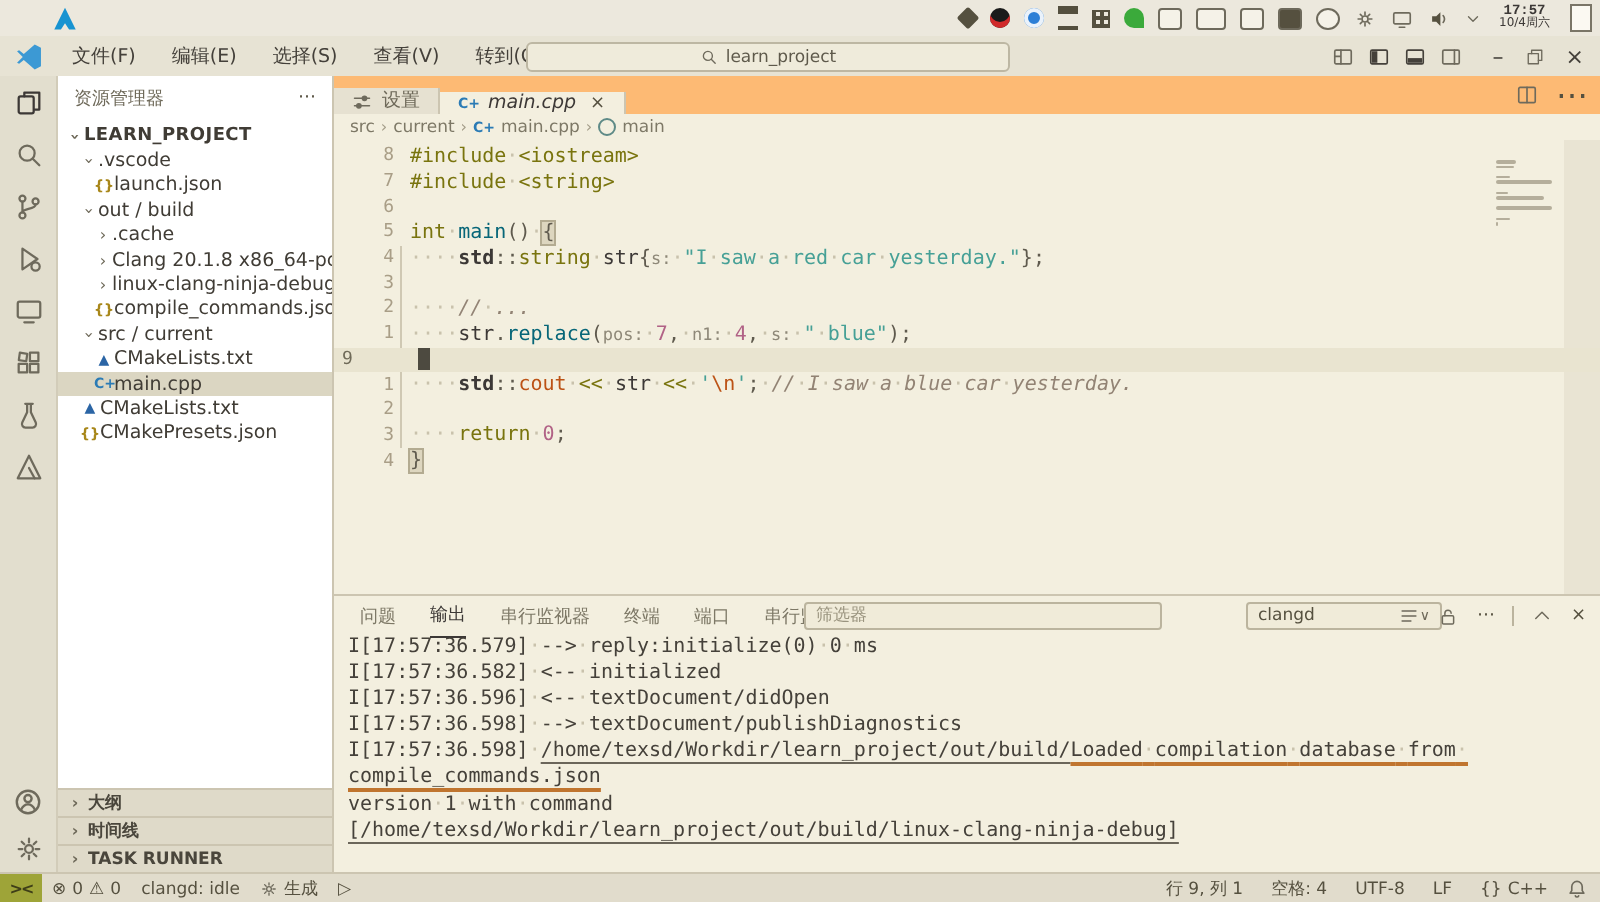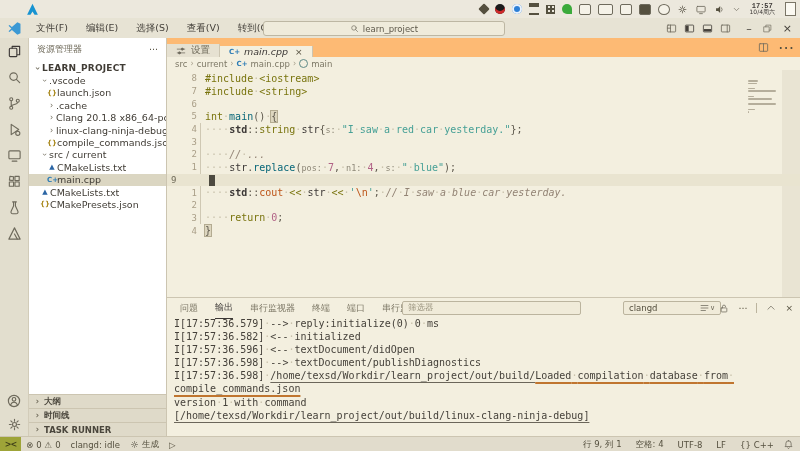--- a/index.html
+++ b/index.html
@@ -288,20 +288,24 @@
             <span>LEARN_PROJECT</span>
           </div>
           <div class="trow" style="padding-left: 11px;">
             <span class="chev open">›</span>
             <span>.vscode</span>
           </div>
           <div class="trow" style="padding-left: 18px;">
             <span class="ficon json">{}</span>
             <span>launch.json</span>
           </div>
+          <div class="trow" style="padding-left: 11px;">
+            <span class="chev open">›</span>
+            <span>out / build</span>
+          </div>
           <div class="trow" style="padding-left: 18px;">
             <span class="chev">›</span>
             <span>.cache</span>
           </div>
           <div class="trow" style="padding-left: 18px;">
             <span class="chev">›</span>
             <span>Clang 20.1.8 x86_64-pc-linux-gnu</span>
           </div>
           <div class="trow" style="padding-left: 18px;">
             <span class="chev">›</span>

